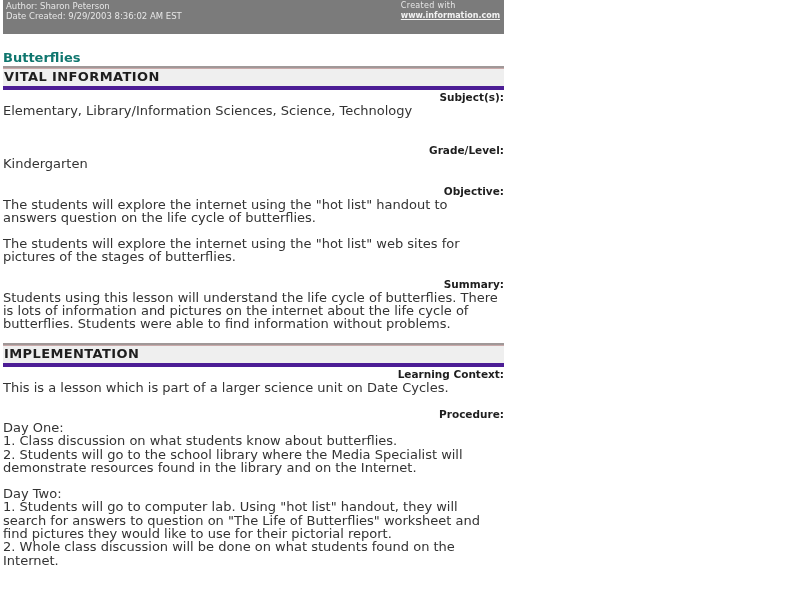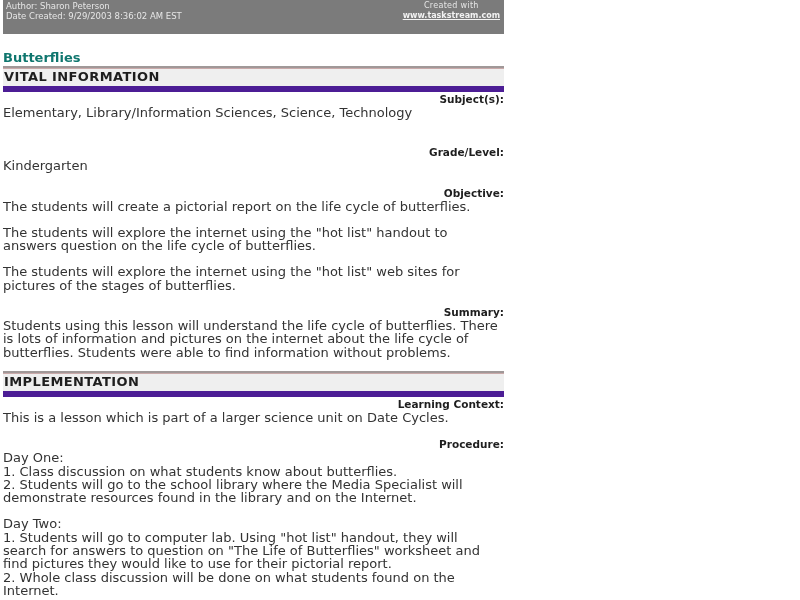--- a/index.html
+++ b/index.html
@@ -30,21 +30,21 @@
     }
     .topbar .left {
       position: absolute;
       left: 3px;
       top: 1px;
     }
     .topbar .right {
       position: absolute;
       right: 4px;
       top: 1px;
-      text-align: center;
+      text-align: left;
     }
     .topbar .site {
       font-weight: bold;
       text-decoration: underline;
       color: #f2f2f2;
       font-size: 8px;
     }
     .topbar .created {
       font-size: 8px;
       letter-spacing: 0.3px;
@@ -52,21 +52,21 @@
     .doc-title {
       margin-top: 15px;
       font-size: 13px;
       font-weight: bold;
       color: #0f766e;
       height: 17px;
       line-height: 17px;
     }
     .section-head {
       border-top: 2px solid #a09898;
-      border-bottom: 6px solid #4c1d95;
+      border-bottom: 4px solid #4c1d95;
       background: #efefef;
       height: 18px;
       line-height: 18px;
       font-size: 13px;
       font-weight: bold;
       color: #1e1e1e;
       padding-left: 1px;
       margin-top: 0px;
       letter-spacing: 0.4px;
       position: relative;
@@ -109,21 +109,21 @@
 
 <div class="page">
 
   <div class="topbar">
     <div class="left">
       <div>Author: Sharon Peterson</div>
       <div>Date Created: 9/29/2003 8:36:02 AM EST</div>
     </div>
     <div class="right">
       <div class="created">Created with</div>
-      <div class="site">www.taskstream.com</div>
+      <div class="site">www.information.com</div>
     </div>
   </div>
 
   <div class="doc-title">Butterflies</div>
 
   <div class="section-head">VITAL INFORMATION</div>
 
   <div class="field">
     <div class="field-label">Subject(s):</div>
     <div class="field-value">Elementary, Library/Information Sciences, Science, Technology</div>
@@ -133,21 +133,20 @@
   <div class="gap"></div>
 
   <div class="field">
     <div class="field-label">Grade/Level:</div>
     <div class="field-value">Kindergarten</div>
   </div>
   <div class="gap"></div>
 
   <div class="field">
     <div class="field-label">Objective:</div>
-    <div class="field-value para">The students will create a pictorial report on the life cycle of butterflies.</div>
     <div class="field-value para">The students will explore the internet using the "hot list" handout to answers question on the life cycle of butterflies.</div>
     <div class="field-value para">The students will explore the internet using the "hot list" web sites for pictures of the stages of butterflies.</div>
   </div>
   <div class="gap"></div>
 
   <div class="field">
     <div class="field-label">Summary:</div>
     <div class="field-value">Students using this lesson will understand the life cycle of butterflies. There is lots of information and pictures on the internet about the life cycle of butterflies. Students were able to find information without problems.</div>
   </div>
   <div class="section-gap"></div>

